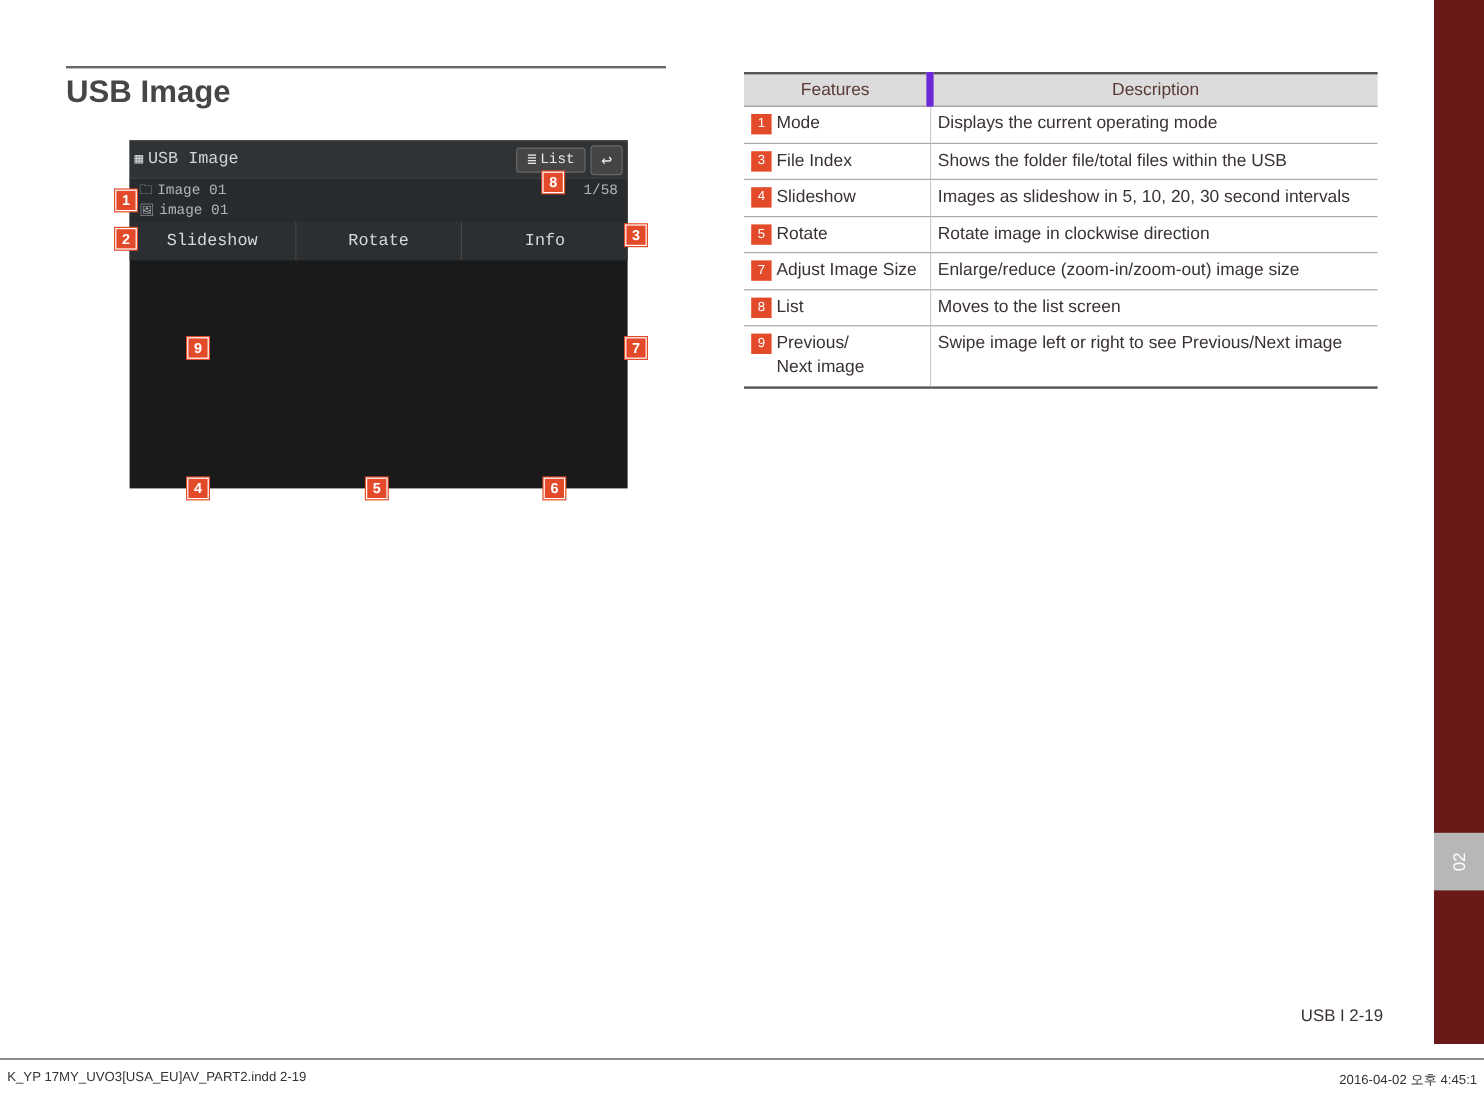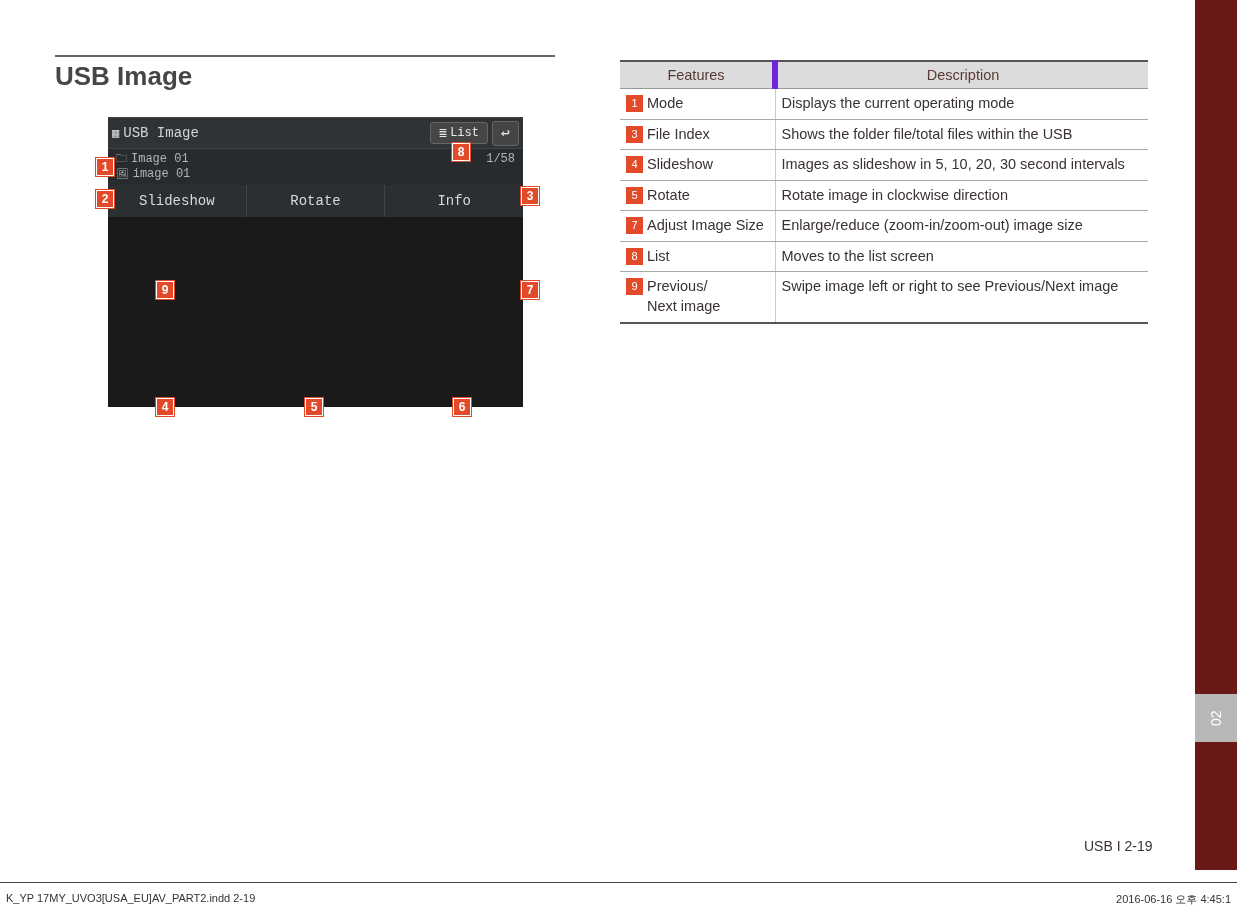--- a/index.html
+++ b/index.html
@@ -315,16 +315,16 @@
           <td>Swipe image left or right to see Previous/Next image</td>
         </tr>
       </tbody>
   </table>
 
   <div class="page-footer">USB I 2-19</div>
 
   <div class="print-footer">
     <div class="thin-rule"></div>
     <span>K_YP 17MY_UVO3[USA_EU]AV_PART2.indd   2-19</span>
-    <span>2016-06-16   오후 4:45:1</span>
+    <span>2016-04-02   오후 4:45:1</span>
   </div>
 
 </div>
 
 </body></html>

